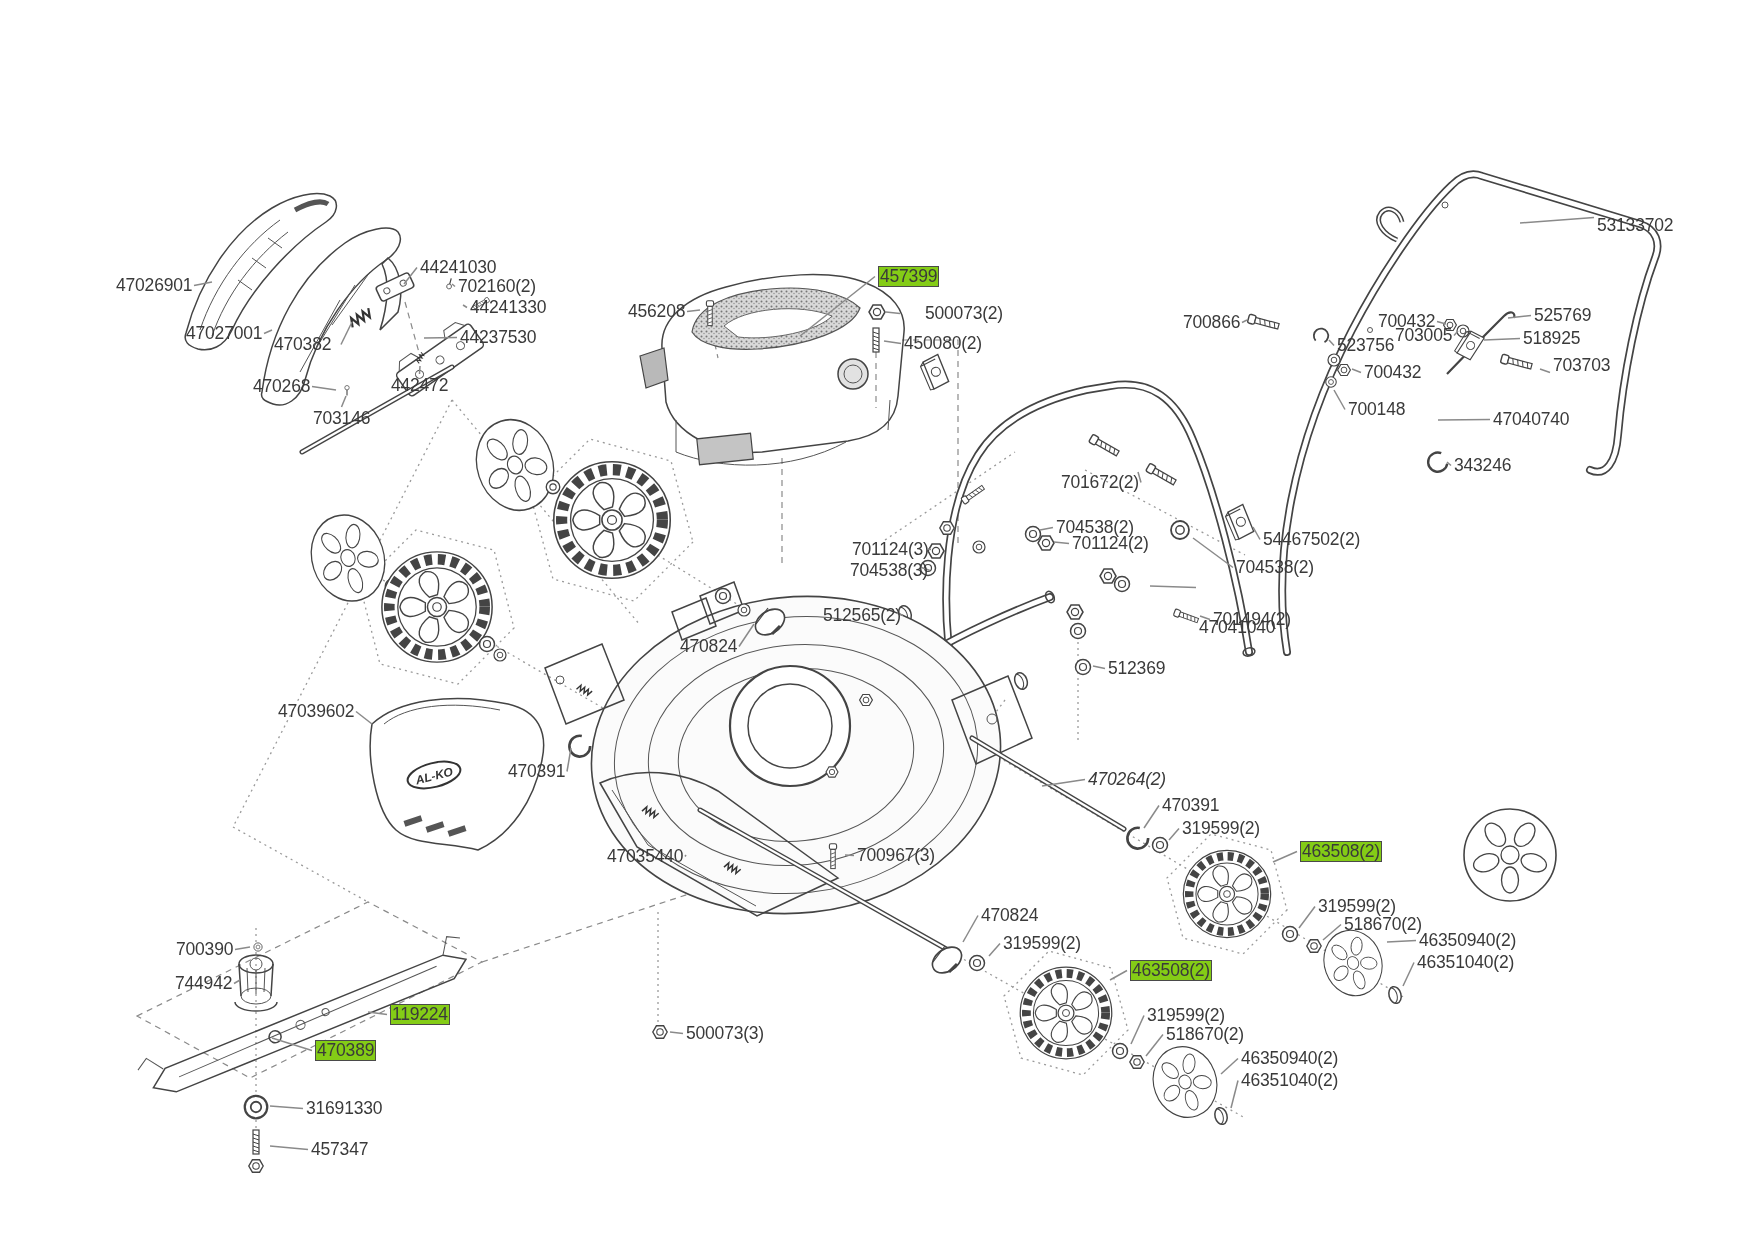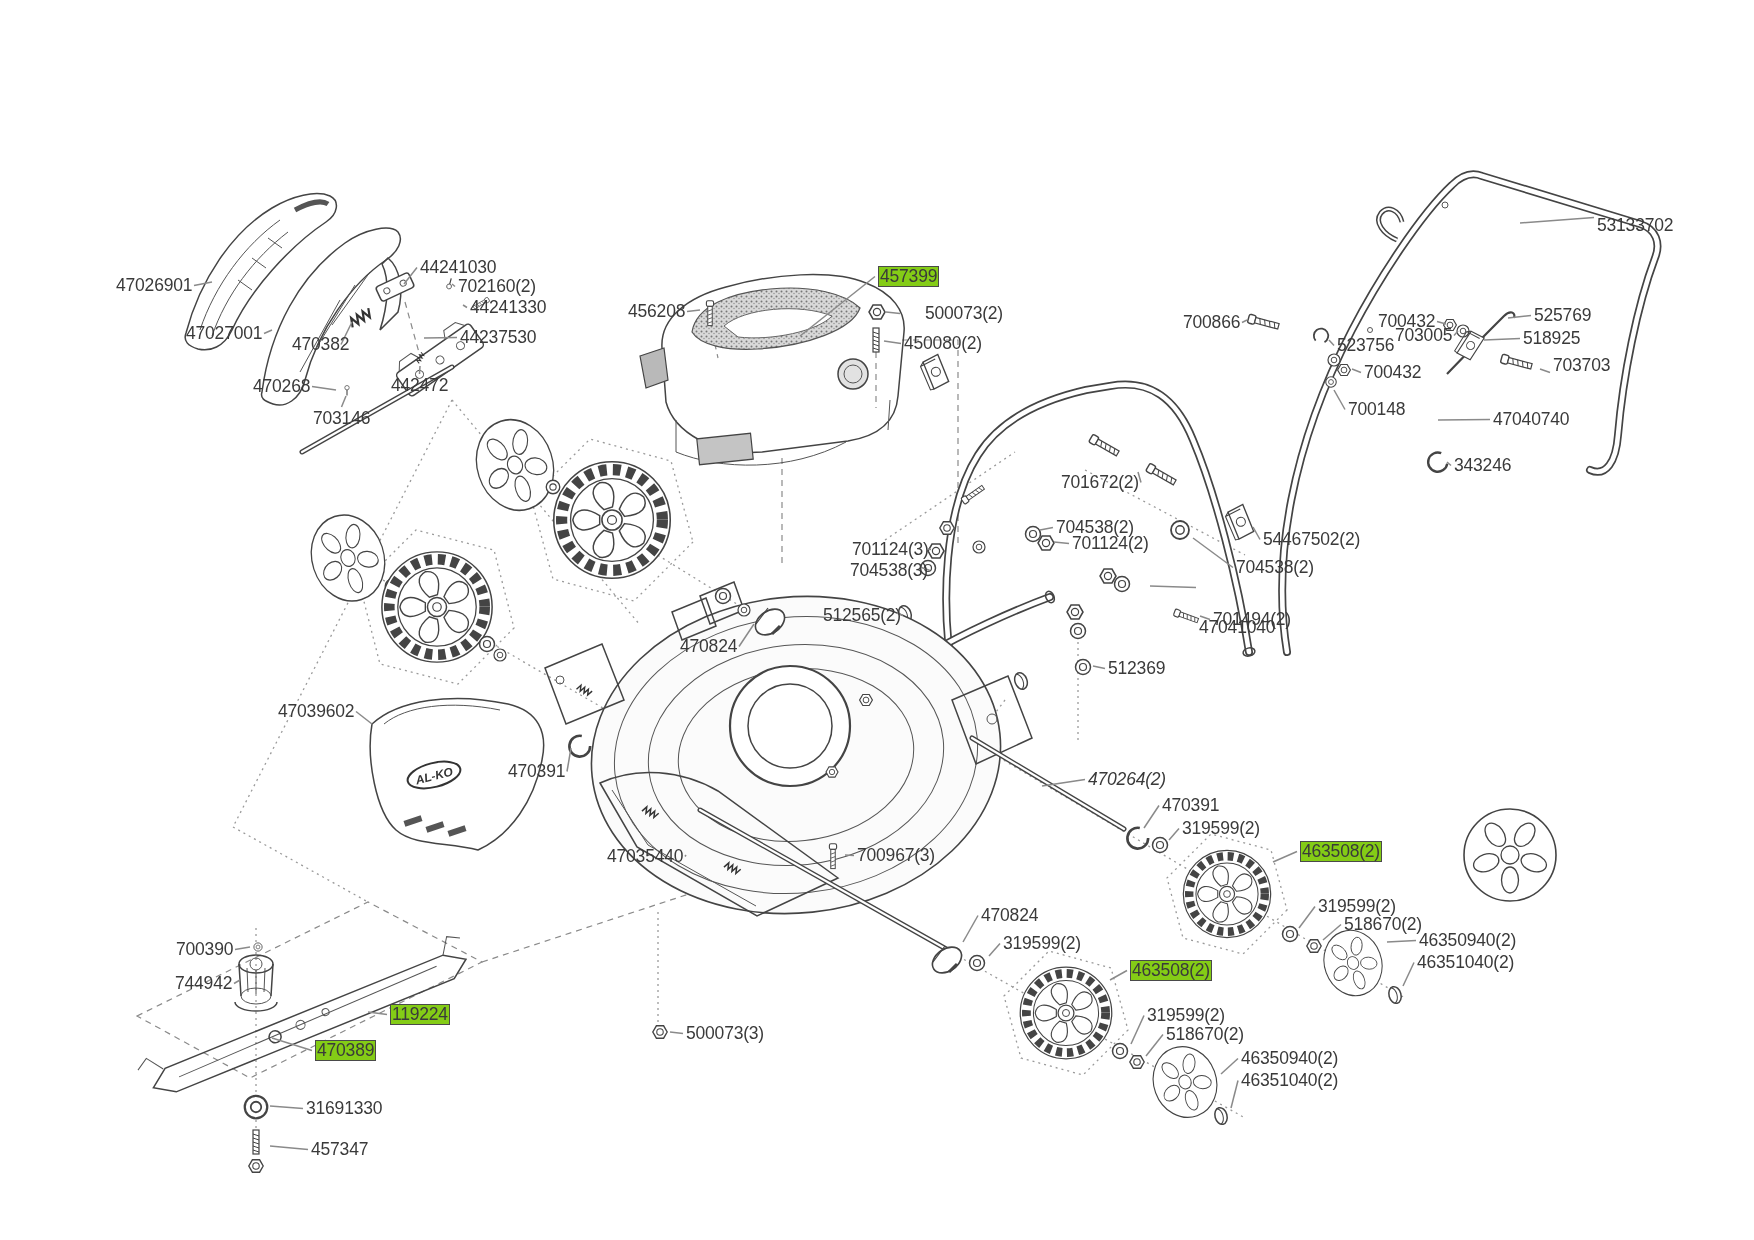--- a/index.html
+++ b/index.html
@@ -384,21 +384,21 @@
         <line x1="387" y1="1014.5" x2="368" y2="1012"></line>
         <line x1="312" y1="1050.5" x2="272" y2="1038"></line>
         <line x1="303" y1="1108.5" x2="270" y2="1106"></line>
         <line x1="308" y1="1149.5" x2="270" y2="1146"></line>
       </g>
 </svg>
 
 <div id="labels">
       <div class="plabel" style="left: 116px; top: 276px;">47026901</div>
       <div class="plabel" style="left: 186px; top: 324px;">47027001</div>
-      <div class="plabel" style="left: 292px; top: 335px;">470382</div>
+      <div class="plabel" style="left: 274px; top: 335px;">470382</div>
       <div class="plabel" style="left: 420px; top: 258px;">44241030</div>
       <div class="plabel" style="left: 458px; top: 277px;">702160(2)</div>
       <div class="plabel" style="left: 470px; top: 298px;">44241330</div>
       <div class="plabel" style="left: 460px; top: 328px;">44237530</div>
       <div class="plabel" style="left: 391px; top: 376px;">442472</div>
       <div class="plabel" style="left: 253px; top: 377px;">470268</div>
       <div class="plabel" style="left: 313px; top: 409px;">703146</div>
       <div class="plabel" style="left: 628px; top: 302px;">456208</div>
       <div class="plabel boxed" style="left: 878px; top: 266px;">457399</div>
       <div class="plabel" style="left: 903px; top: 304px; margin-left: 22px;">500073(2)</div>

